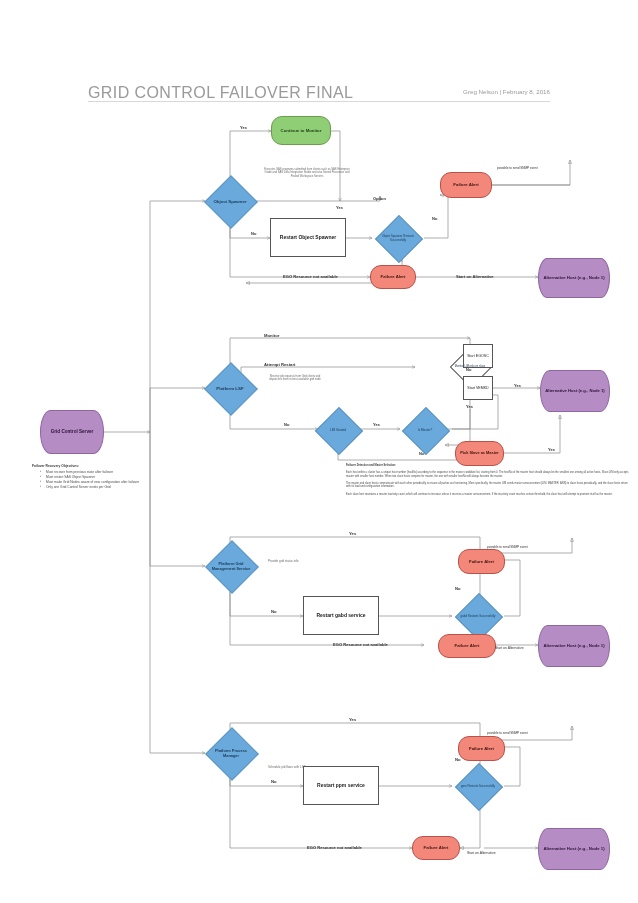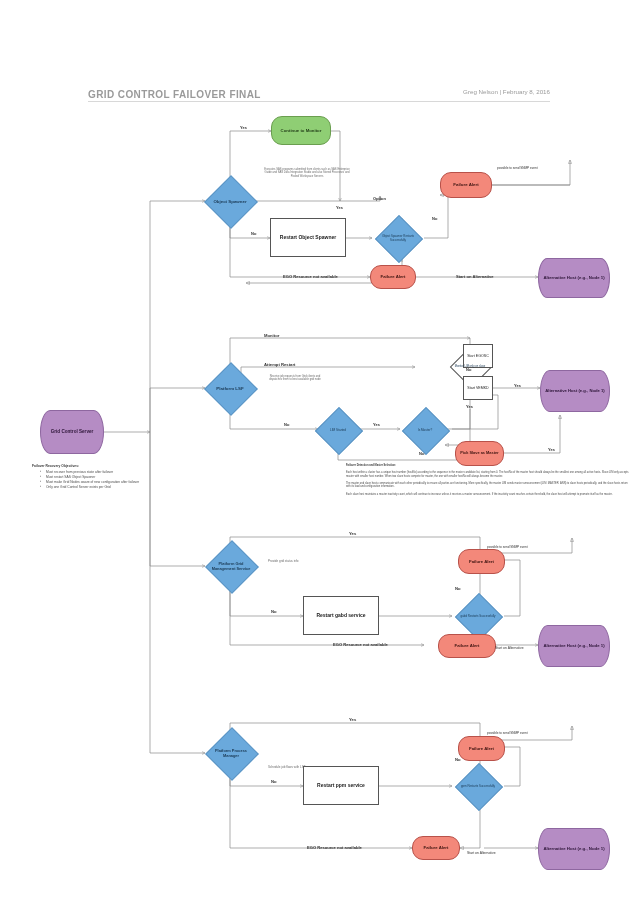--- a/index.html
+++ b/index.html
@@ -2,21 +2,21 @@
 <html><head>
 <meta charset="utf-8">
 <style>
   html,body{margin:0;padding:0;background:#ffffff;}
   body{width:638px;height:903px;position:relative;font-family:"Liberation Sans",sans-serif;overflow:hidden;}
   #canvas{position:absolute;left:0;top:0;width:638px;height:903px;}
   svg#wires{position:absolute;left:0;top:0;width:638px;height:903px;pointer-events:none;}
 
   
   .hdr{position:absolute;left:88px;top:84px;width:462px;}
-  .hdr-title{font-size:10px;font-weight:bold;color:#9a9a9a;letter-spacing:.4px;display:inline-block;}
+  .hdr-title{font-size:16px;font-weight:normal;color:#9a9a9a;letter-spacing:.4px;display:inline-block;}
   .hdr-meta{font-size:6.2px;color:#9a9a9a;position:absolute;right:0;top:4px;white-space:nowrap;}
   .hdr-rule{position:absolute;left:88px;top:101px;width:462px;height:1px;background:#d8d8d8;}
 
   
   .node{position:absolute;box-sizing:border-box;display:flex;align-items:center;justify-content:center;text-align:center;}
   .node span{display:block;line-height:1.18;}
 
   .diamond{background:#6aa9dc;border:1px solid #5b93c2;transform:rotate(45deg);}
   .dwrap{position:absolute;display:flex;align-items:center;justify-content:center;}
   .dwrap>.dlabel{position:relative;z-index:2;color:#1b3a55;text-align:center;pointer-events:none;}

